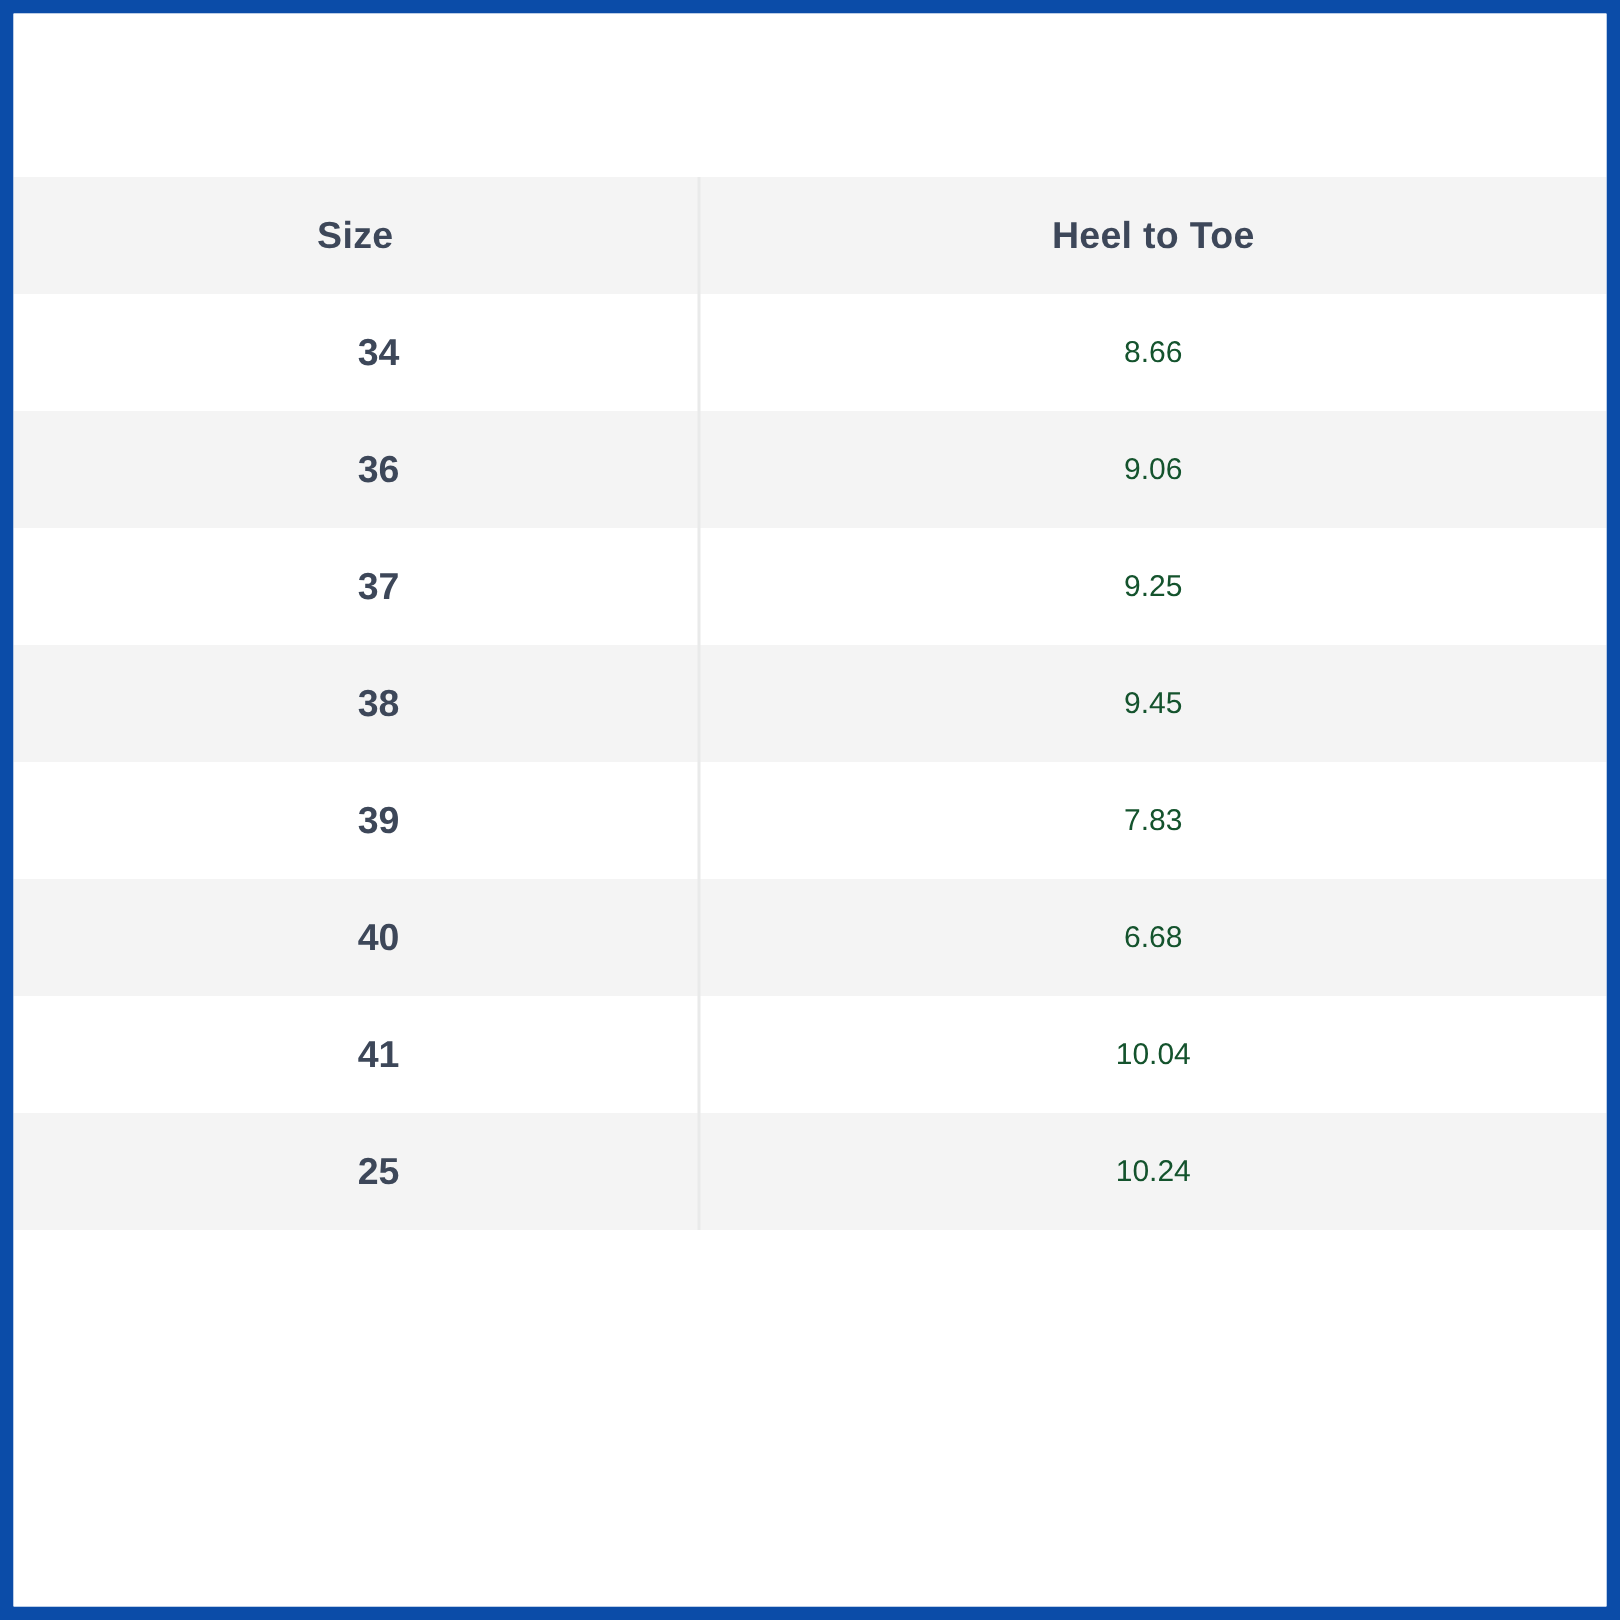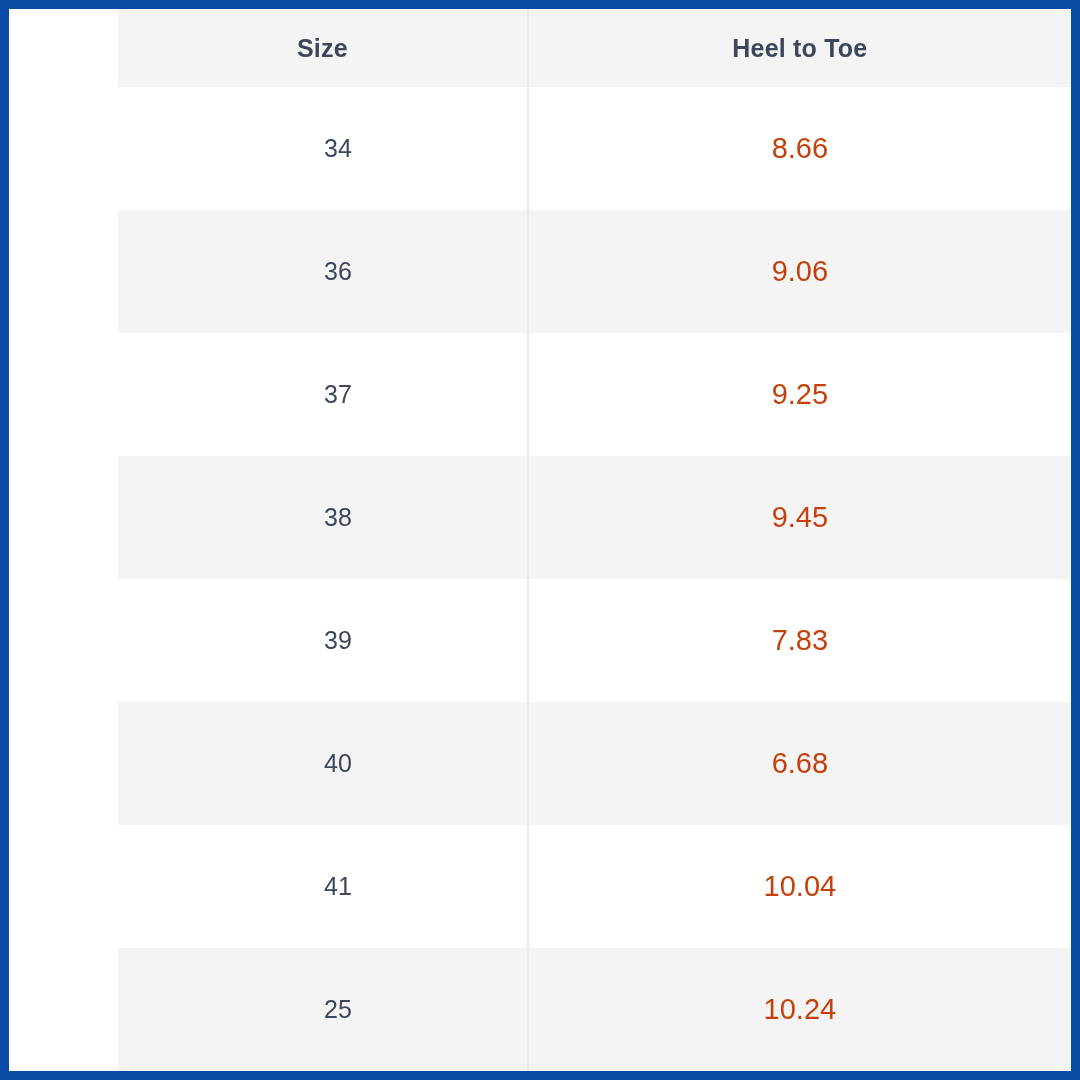--- a/index.html
+++ b/index.html
@@ -20,21 +20,21 @@
     overflow: hidden;
     position: relative;
   }
 
   #inner {
     box-sizing: border-box;
     width: 100%;
     height: 100%;
     background: #ffffff;
     display: flex;
-    flex-direction: row;
+    flex-direction: column;
   }
 
   .spacer-top {
     height: 109px;
     flex: 0 0 109px;
     background: #ffffff;
   }
 
   .spacer-bottom {
     flex: 1 1 auto;
@@ -73,29 +73,29 @@
   tbody tr:nth-child(odd) {
     background: #ffffff;
   }
 
   tbody tr:nth-child(even) {
     background: #f4f4f4;
   }
 
   tbody td.cell-size {
     font-size: 25px;
-    font-weight: normal;
+    font-weight: bold;
     color: #3d4759;
     padding-left: 41px;
   }
 
   tbody td.cell-value {
-    font-size: 29px;
+    font-size: 20px;
     font-weight: normal;
-    color: #c2410c;
+    color: #14532d;
   }
 
   
   thead th.th-size,
   tbody td.cell-size {
     border-right: 2px solid #e9eaea;
   }
 </style>
 </head>
 <body>

